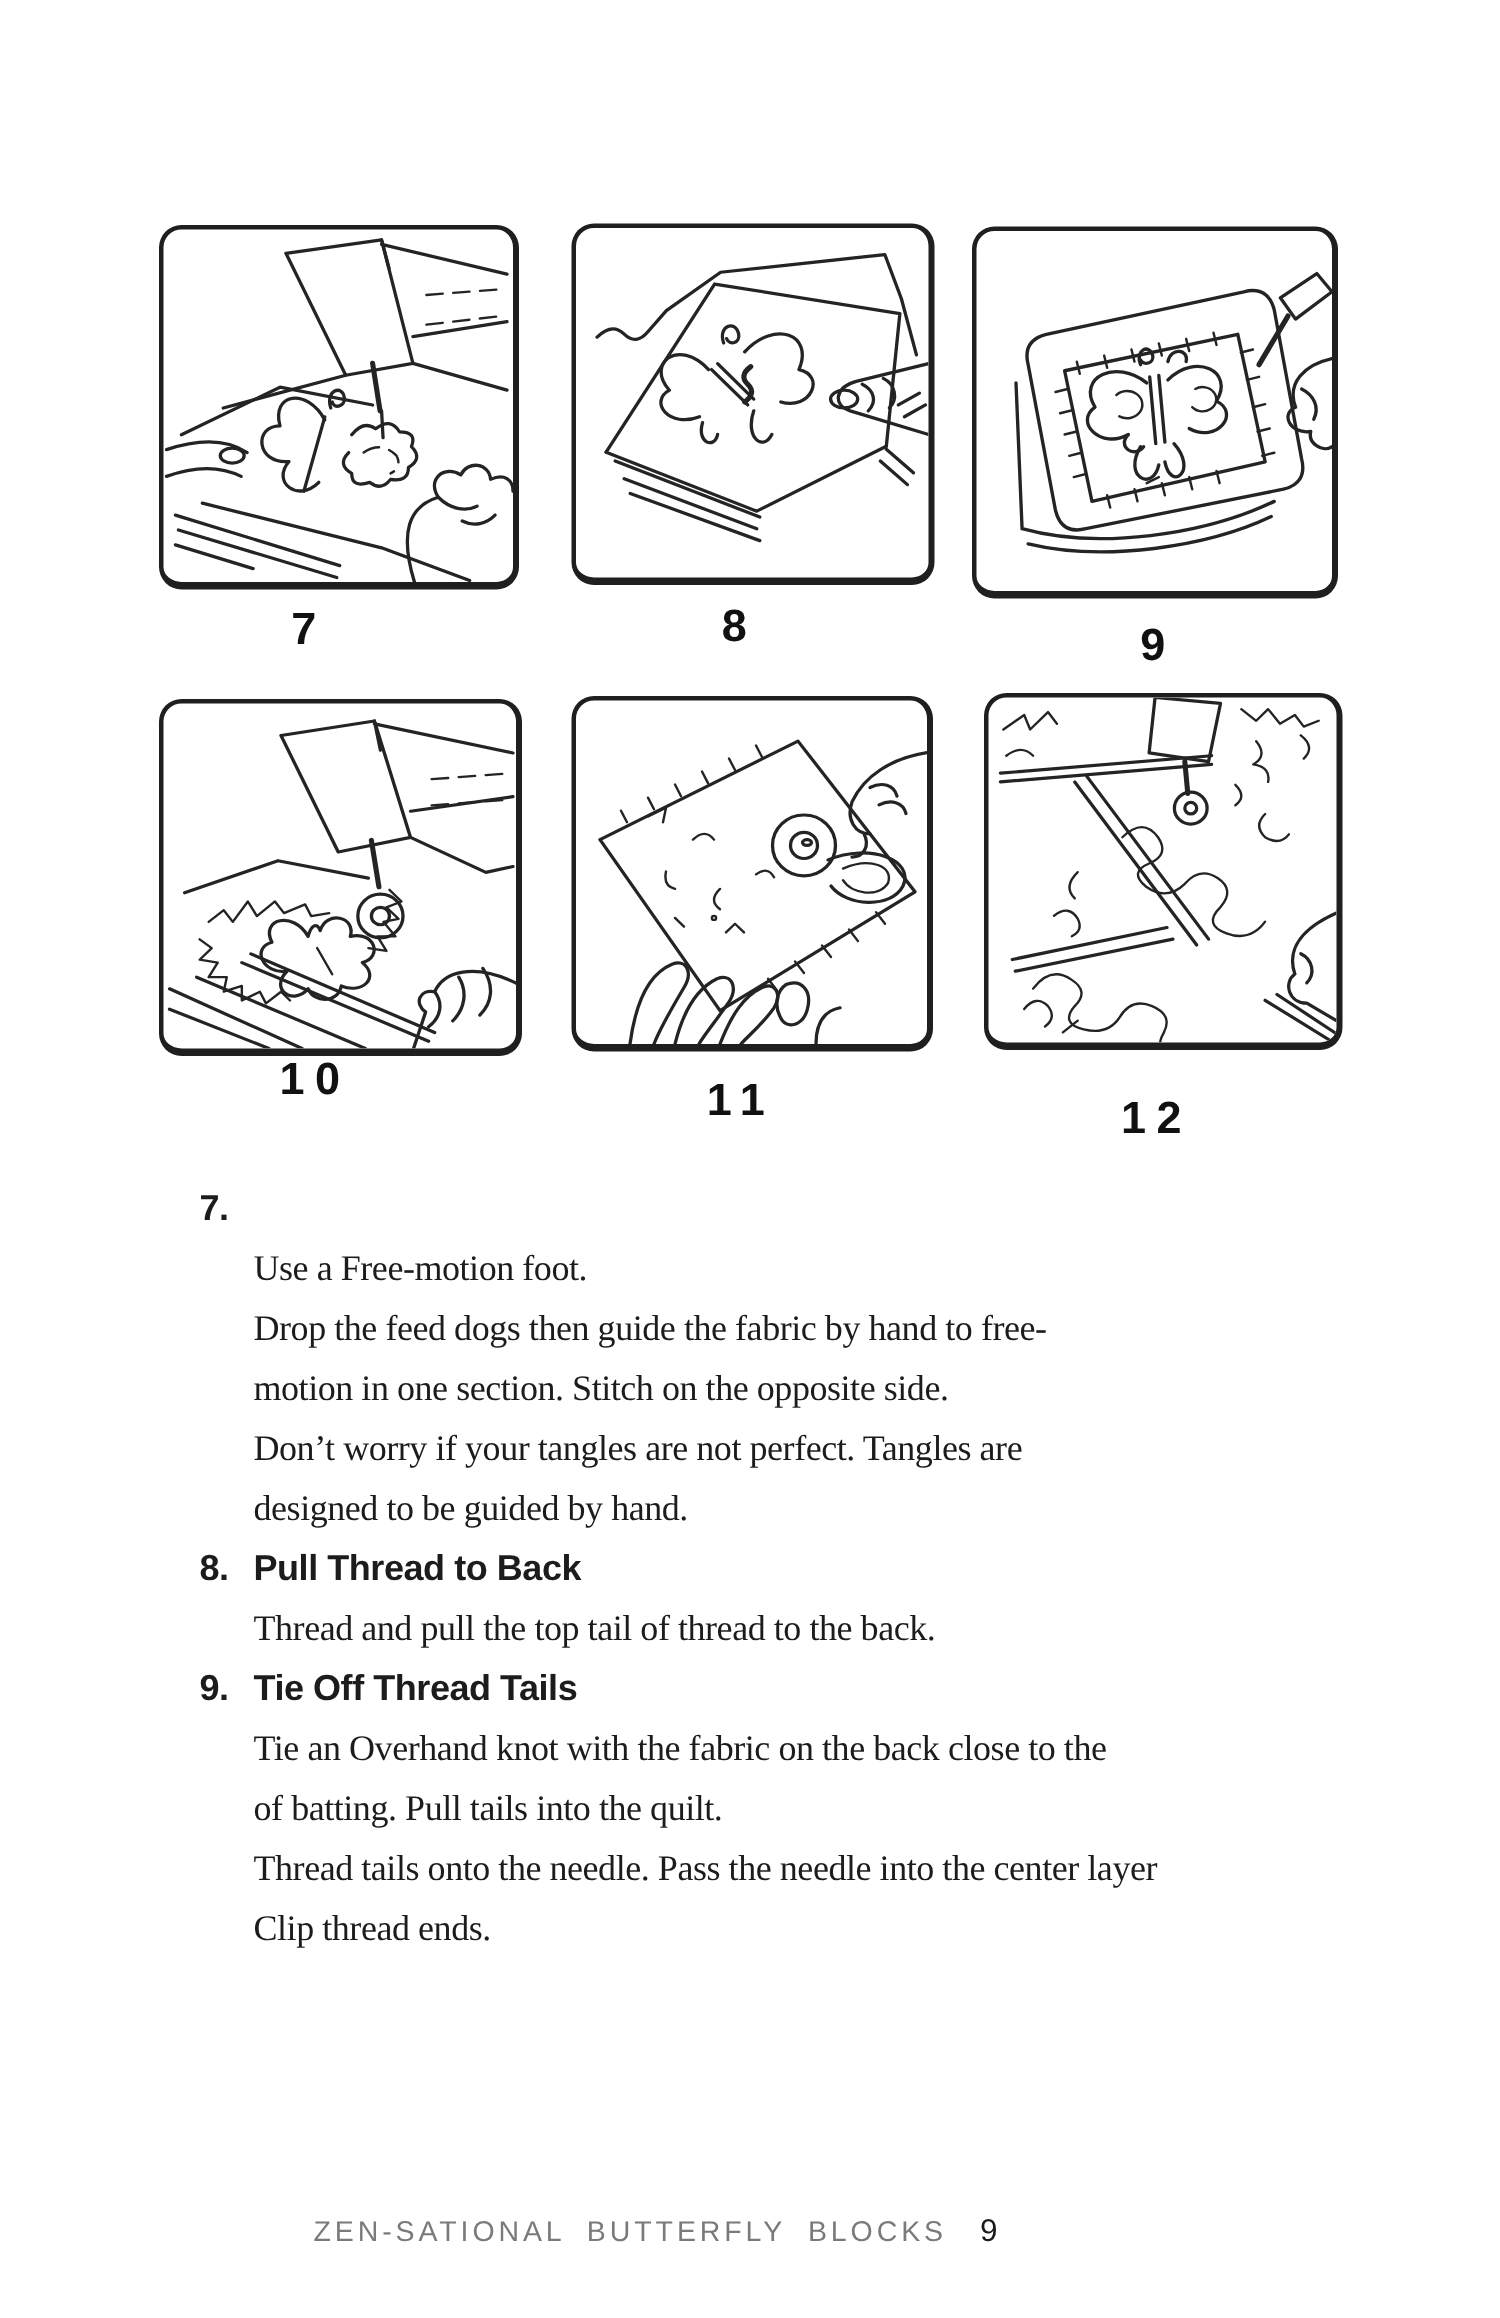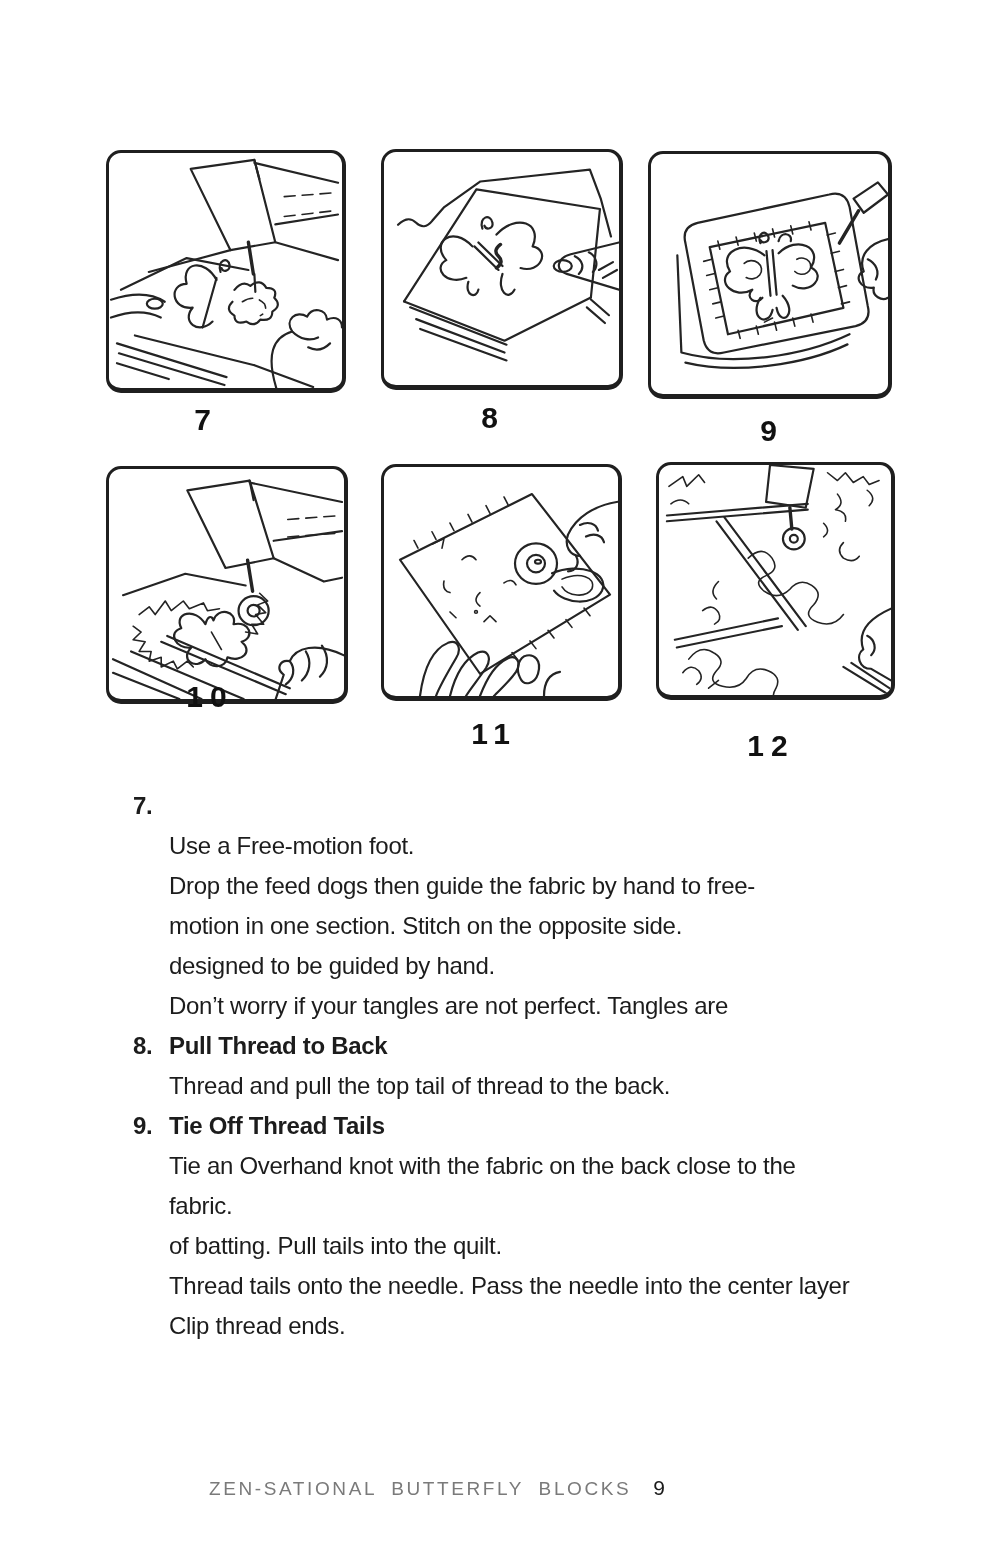--- a/index.html
+++ b/index.html
@@ -25,21 +25,21 @@
     position:absolute;transform:translateX(-50%);
     font-weight:bold;font-size:30px;color:#111;letter-spacing:7px;white-space:nowrap;
   }
   
   .steps{
     position:absolute;left:133px;top:786px;width:790px;
     font-size:24px;line-height:40px;letter-spacing:-0.3px;
   }
   .step .head{display:flex;font-weight:bold;}
   .step .num{width:36px;flex:0 0 36px;}
-  .step .line{padding-left:36px;}
+  .step .line{padding-left:36px;font-family:Liberation Serif, serif;}
   
   .footer{
     position:absolute;left:0;top:1476px;width:874px;text-align:center;white-space:nowrap;
   }
   .footer .book{
     color:#7a7a7a;font-size:19px;letter-spacing:2.6px;word-spacing:7px;
   }
   .footer .pagenum{
     color:#1a1a1a;font-size:21px;margin-left:22px;
   }
@@ -223,52 +223,51 @@
       <path d="M234,148 C212,158 200,172 206,190 C198,196 202,210 214,210 L234,222"></path>
       <path d="M210,176 C218,180 220,190 214,196"></path>
       <path d="M186,208 L232,237 M194,204 L234,231"></path>
     </g>
   </svg>
 </div>
 
 <div class="cap" style="left:206px;top:403px">7</div>
 <div class="cap" style="left:493px;top:401px">8</div>
 <div class="cap" style="left:772px;top:414px">9</div>
-<div class="cap" style="left:210px;top:680px">10</div>
+<div class="cap" style="left:210px;top:703px">10</div>
 <div class="cap" style="left:494px;top:717px">11</div>
 <div class="cap" style="left:771px;top:729px">12</div>
 
 <div class="steps">
 
   <div class="step">
     <div class="head">
       <span class="num">7.</span>
     </div>
     <div class="line">Use a Free-motion foot.</div>
     <div class="line">Drop the feed dogs then guide the fabric by hand to free-</div>
     <div class="line">motion in one section. Stitch on the opposite side.</div>
+    <div class="line">Don’t worry if your tangles are not perfect. Tangles are</div>
     <div class="line">designed to be guided by hand.</div>
-    <div class="line">Don’t worry if your tangles are not perfect. Tangles are</div>
   </div>
 
   <div class="step">
     <div class="head">
       <span class="num">8.</span>
       <span class="title">Pull Thread to Back</span>
     </div>
     <div class="line">Thread and pull the top tail of thread to the back.</div>
   </div>
 
   <div class="step">
     <div class="head">
       <span class="num">9.</span>
       <span class="title">Tie Off Thread Tails</span>
     </div>
     <div class="line">Tie an Overhand knot with the fabric on the back close to the</div>
-    <div class="line">fabric.</div>
     <div class="line">of batting. Pull tails into the quilt.</div>
     <div class="line">Thread tails onto the needle. Pass the needle into the center layer</div>
     <div class="line">Clip thread ends.</div>
   </div>
 
 </div>
 
 <div class="footer">
   <span class="book">ZEN-SATIONAL BUTTERFLY BLOCKS</span><span class="pagenum">9</span>
 </div>

